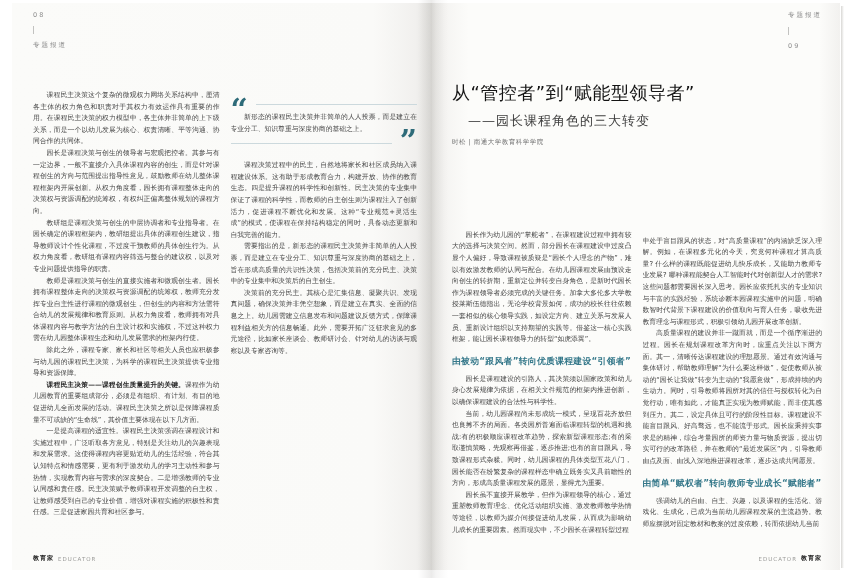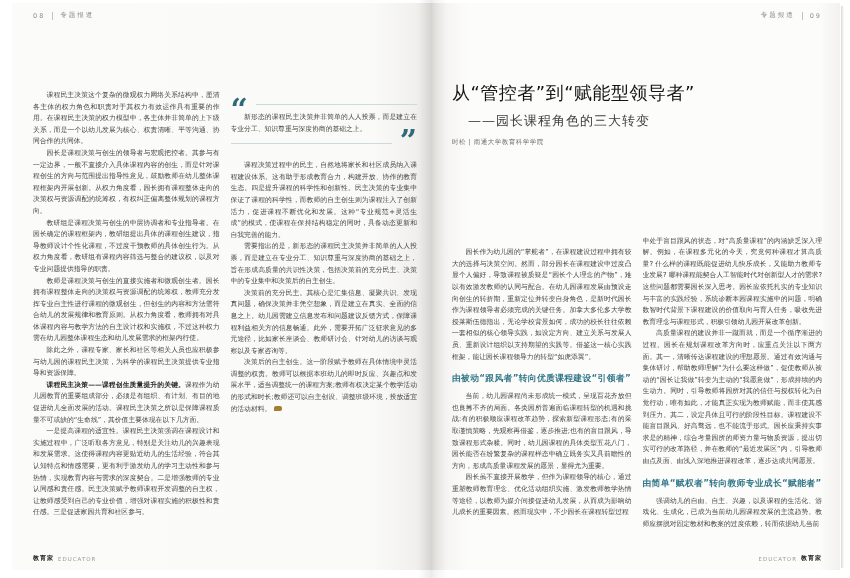--- a/index.html
+++ b/index.html
@@ -9,22 +9,22 @@
   
   .page{position:absolute;top:3px;bottom:8px;}
   .page-left{left:12px;width:420px;
     background:linear-gradient(to right,#fbfbf9 0%,#fafaf8 86%,#f1f0ee 96%,#e6e5e2 100%);}
   .page-right{left:432px;width:408px;
     background:linear-gradient(to right,#e9e8e5 0%,#f5f4f2 3%,#fcfcfa 9%,#fcfcfa 95%,#f2f1ef 100%);}
   .page-edge{position:absolute;top:6px;bottom:10px;left:841px;width:3px;
     background:linear-gradient(to right,#d8d7d4,#ffffff);}
 
   
-  .runhead{position:absolute;top:8px;display:flex;align-items:flex-end;gap:7px;
-    font-size:6.5px;color:#8d8d8d;letter-spacing:2px;}
+  .runhead{position:absolute;top:8px;display:flex;align-items:flex-start;gap:7px;
+    font-size:6.5px;color:#8d8d8d;letter-spacing:2px;flex-direction:column;}
   .runhead .vdiv{width:1px;height:8px;background:#c2c2c0;}
   .runfoot{position:absolute;bottom:7px;display:flex;align-items:center;gap:4px;font-size:6px;}
   .brand-cn{color:#1e1e1e;font-weight:bold;letter-spacing:1px;}
   .brand-en{color:#9a9a98;letter-spacing:1px;font-size:5.5px;}
 
   
   .cols{position:absolute;display:flex;gap:11px;}
   .page-left .cols{top:70px;left:21px;right:15px;bottom:24px;margin-top:17px;}
   .col{flex:1;overflow:hidden;}
   .bodytext p{margin:0;text-indent:2em;font-size:6.8px;line-height:11.6px;
@@ -91,21 +91,20 @@
           </div>
           <p class="pq-text">新形态的课程民主决策并非简单的人人投票，而是建立在专业分工、知识尊重与深度协商的基础之上。</p>
           <div class="pq-row bottom">
             <span class="pq-line"></span>
             <span class="pq-mark">”</span>
           </div>
         </div>
         <p>课程决策过程中的民主，自然地将家长和社区成员纳入课程建设体系。这有助于形成教育合力，构建开放、协作的教育生态。四是提升课程的科学性和创新性。民主决策的专业集中保证了课程的科学性，而教师的自主创生则为课程注入了创新活力，促进课程不断优化和发展。这种“专业规范+灵活生成”的模式，使课程在保持结构稳定的同时，具备动态更新和自我完善的能力。</p>
         <p>需要指出的是，新形态的课程民主决策并非简单的人人投票，而是建立在专业分工、知识尊重与深度协商的基础之上，旨在形成高质量的共识性决策，包括决策前的充分民主、决策中的专业集中和决策后的自主创生。</p>
         <p>决策前的充分民主。其核心是汇集信息、凝聚共识、发现真问题，确保决策并非凭空想象，而是建立在真实、全面的信息之上。幼儿园需建立信息发布和问题建议反馈方式，保障课程利益相关方的信息畅通。此外，需要开拓广泛征求意见的多元途径，比如家长座谈会、教师研讨会、针对幼儿的访谈与观察以及专家咨询等。</p>
-        <p><span>决策后的自主创生。这一阶段赋予教师在具体情境中灵活调整的权责。教师可以根据本班幼儿的即时反应、兴趣点和发展水平，适当调整统一的课程方案;教师有权决定某个教学活动的形式和时长;教师还可以自主创设、调整班级环境，投放适宜的活动材料。</span><span class="end-mark"></span></p>
       </div>
     </div>
 
     <div class="runfoot" style="left:21px;">
       <span class="brand-cn">教育家</span>
       <span class="brand-en">EDUCATOR</span>
     </div>
   </div>
 
   <div class="page page-right">
@@ -119,20 +118,21 @@
     <div class="article-head">
       <h1 class="article-title">从“管控者”到“赋能型领导者”</h1>
       <h2 class="article-subtitle">——园长课程角色的三大转变</h2>
       <div class="article-author">时松 | 南通大学教育科学学院</div>
     </div>
 
     <div class="cols bodytext">
       <div class="col">
         <p>园长作为幼儿园的“掌舵者”，在课程建设过程中拥有较大的选择与决策空间。然而，部分园长在课程建设中过度凸显个人偏好，导致课程被质疑是“园长个人理念的产物”，难以有效激发教师的认同与配合。在幼儿园课程发展由预设走向创生的转折期，重新定位并转变自身角色，是新时代园长作为课程领导者必须完成的关键任务。加拿大多伦多大学教授莱斯伍德指出，无论学校背景如何，成功的校长往往依赖一套相似的核心领导实践，如设定方向、建立关系与发展人员、重新设计组织以支持期望的实践等。借鉴这一核心实践框架，能让园长课程领导力的转型“如虎添翼”。</p>
         <h3 class="section-heading">由被动“跟风者”转向优质课程建设“引领者”</h3>
+        <p>园长是课程建设的引路人，其决策须以国家政策和幼儿身心发展规律为依据，在相关文件规范的框架内推进创新，以确保课程建设的合法性与科学性。</p>
         <p>当前，幼儿园课程尚未形成统一模式，呈现百花齐放但也良莠不齐的局面。各类园所普遍面临课程转型的机遇和挑战:有的积极顺应课程改革趋势，探索新型课程形态;有的采取谨慎策略，先观察再借鉴，逐步推进;也有的盲目跟风，导致课程形式杂糅。同时，幼儿园课程的具体类型五花八门，园长能否在纷繁复杂的课程样态中确立既务实又具前瞻性的方向，形成高质量课程发展的愿景，显得尤为重要。</p>
         <p>园长虽不直接开展教学，但作为课程领导的核心，通过重塑教师教育理念、优化活动组织实施、激发教师教学热情等途径，以教师为媒介间接促进幼儿发展，从而成为影响幼儿成长的重要因素。然而现实中，不少园长在课程转型过程</p>
       </div>
       <div class="col">
         <p style="text-indent:0;">中处于盲目跟风的状态，对“高质量课程”的内涵缺乏深入理解。例如，在课程多元化的今天，究竟何种课程才算高质量? 什么样的课程既能促进幼儿快乐成长，又能助力教师专业发展? 哪种课程能契合人工智能时代对创新型人才的需求? 这些问题都需要园长深入思考。园长应依托扎实的专业知识与丰富的实践经验，系统诊断本园课程实施中的问题，明确数智时代背景下课程建设的价值取向与育人任务，吸收先进教育理念与课程形式，积极引领幼儿园开展改革创新。</p>
         <p>高质量课程的建设并非一蹴而就，而是一个循序渐进的过程。园长在规划课程改革方向时，应重点关注以下两方面。其一，清晰传达课程建设的理想愿景。通过有效沟通与集体研讨，帮助教师理解“为什么要这样做”，促使教师从被动的“园长让我做”转变为主动的“我愿意做”，形成持续的内生动力。同时，引导教师将园所对其的信任与授权转化为自觉行动，唯有如此，才能真正实现为教师赋能，而非使其感到压力。其二，设定具体且可行的阶段性目标。课程建设不能盲目跟风、好高骛远，也不能流于形式。园长应秉持实事求是的精神，综合考量园所的师资力量与物质资源，提出切实可行的改革路径，并在教师的“最近发展区”内，引导教师由点及面、由浅入深地推进课程改革，逐步达成共同愿景。</p>
         <h3 class="section-heading">由简单“赋权者”转向教师专业成长“赋能者”</h3>
         <p>强调幼儿的自由、自主、兴趣，以及课程的生活化、游戏化、生成化，已成为当前幼儿园课程发展的主流趋势。教师应摆脱对固定教材和教案的过度依赖，转而依据幼儿当前</p>
       </div>
     </div>

